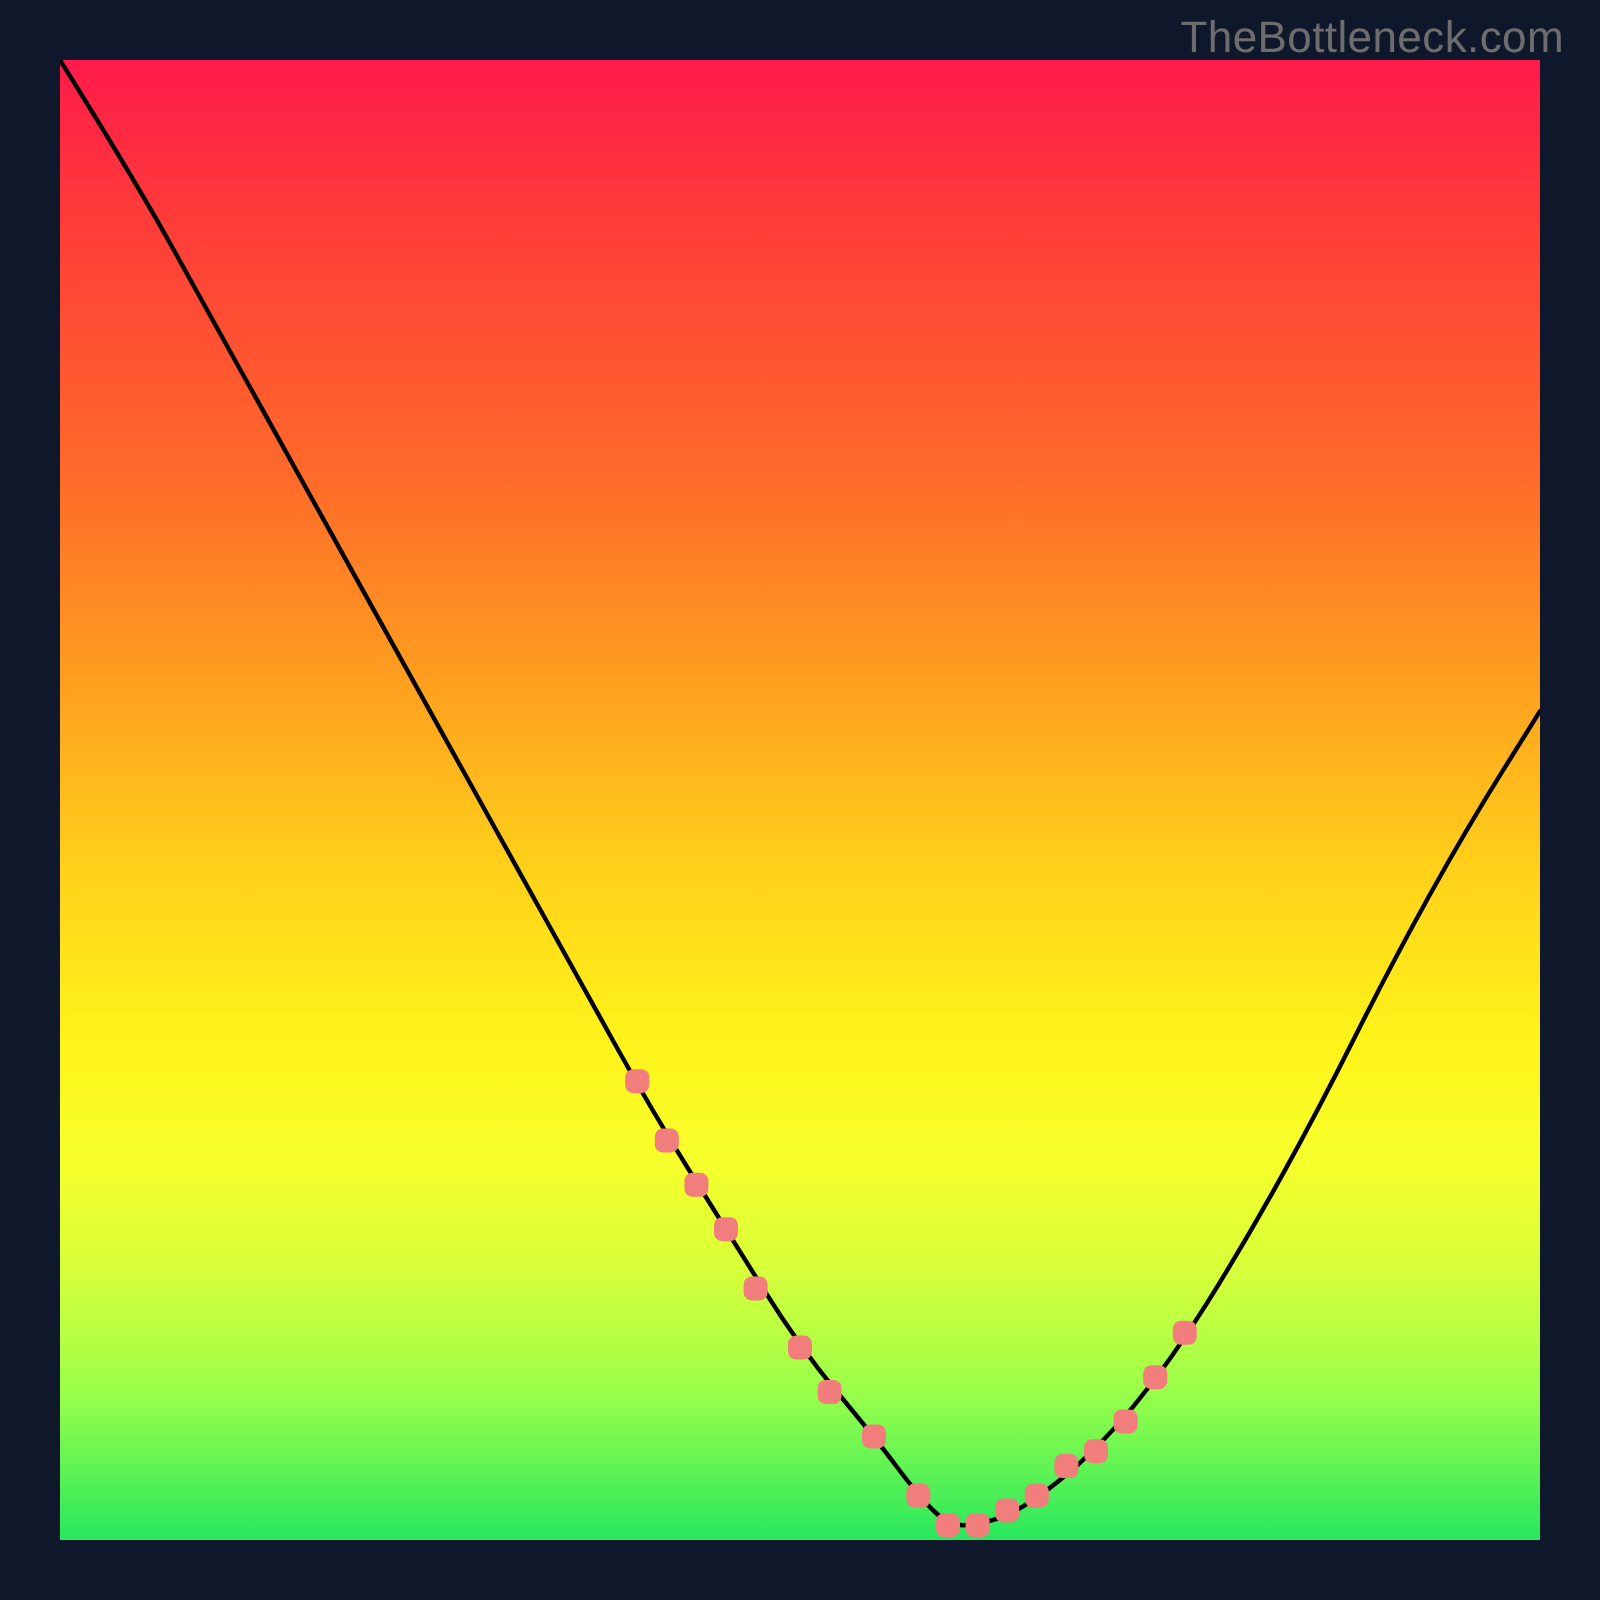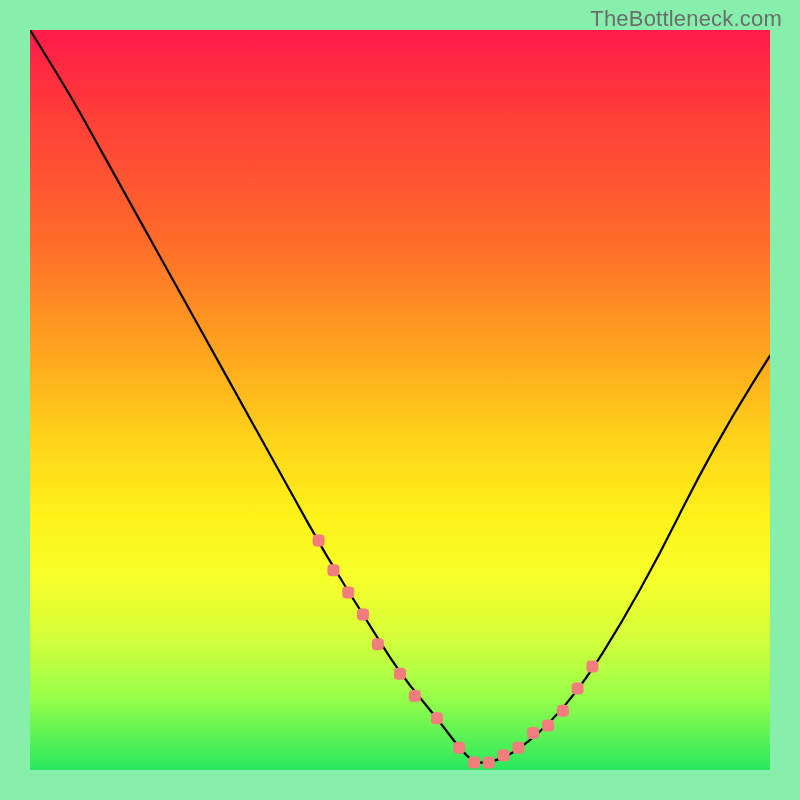--- a/index.html
+++ b/index.html
@@ -10,21 +10,21 @@
     background: #000;
     overflow: hidden;
     font-family: Arial, Helvetica, sans-serif;
   }
   .frame {
     position: absolute;
     left: 0;
     top: 0;
     width: 800px;
     height: 800px;
-    background: #86efac;
+    background: #0f172a;
   }
   .plot {
     position: absolute;
     left: 30px;
     top: 30px;
     width: 740px;
     height: 740px;
     
     background: linear-gradient(
       to bottom,

